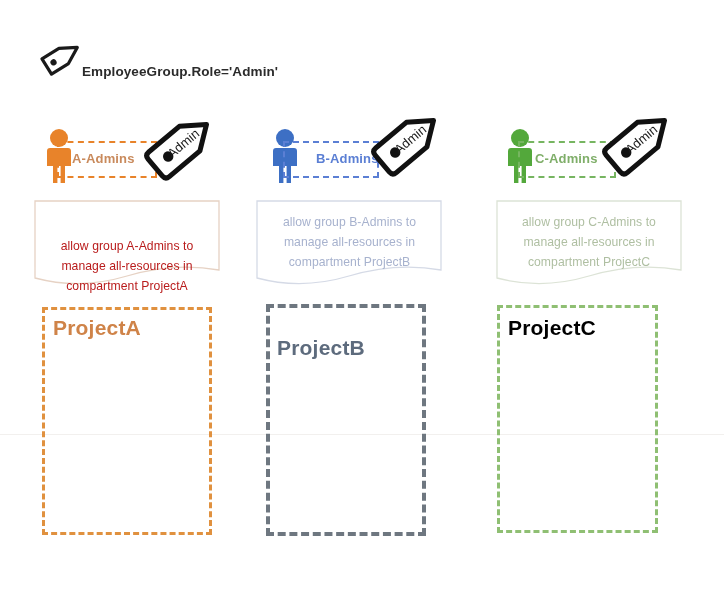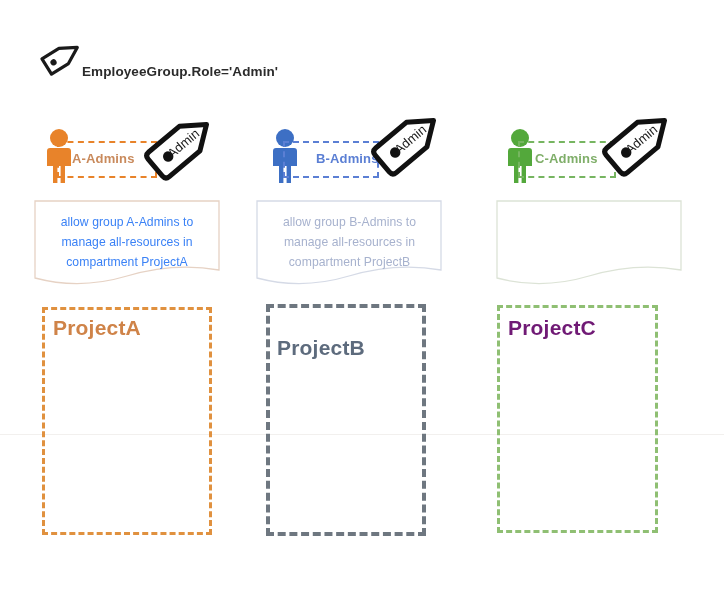--- a/index.html
+++ b/index.html
@@ -112,21 +112,21 @@
       <path d="M12 22 L52 22 L74 38 L52 54 L12 54 Q7 54 7 49 L7 27 Q7 22 12 22 Z" fill="#ffffff" stroke="#111111" stroke-width="5" stroke-linejoin="round" stroke-linecap="round"></path>
       <circle cx="24" cy="38" r="5.2" fill="#111111"></circle>
       <text x="44" y="42" font-family="'Liberation Sans',sans-serif" font-size="13" fill="#1a1a1a" text-anchor="middle">Admin</text>
     </g>
   </svg>
 
   <div class="note" style="left:34px;top:200px;width:186px;height:90px;">
     <svg width="186" height="90" viewBox="0 0 186 90">
       <path d="M1 1 L185 1 L185 70 Q140 62 93 76 Q46 90 1 78 Z" fill="#ffffff" stroke="#E6D2C4" stroke-width="1.3"></path>
     </svg>
-    <div class="note-text" style="color:#3b82f6;">allow group A-Admins to manage all-resources in compartment ProjectA</div>
+    <div class="note-text" style="color:#b91c1c;margin-top:24px;">allow group A-Admins to manage all-resources in compartment ProjectA</div>
   </div>
 
   <div class="compartment" style="left:42px;top:307px;width:170px;height:228px;border:3px dashed #E0913F;"></div>
   <span class="compartment-title" style="left:53px;top:316px;color:#CF8348;">ProjectA</span>
 
   <svg class="abs person" style="left:268px;top:128px;" viewBox="0 0 34 56">
     <circle cx="17" cy="10" r="9" fill="#3D6FC4"></circle>
     <path d="M5 23 Q5 20 8 20 L26 20 Q29 20 29 23 L29 38 L23 38 L23 55 L18.6 55 L18.6 38 L15.4 38 L15.4 55 L11 55 L11 38 L5 38 Z" fill="#3D6FC4"></path>
   </svg>
   <div class="group-box" style="left:283px;top:141px;width:96px;height:37px;border-color:#5B7FD4;"></div>
@@ -160,18 +160,19 @@
       <path d="M12 22 L52 22 L74 38 L52 54 L12 54 Q7 54 7 49 L7 27 Q7 22 12 22 Z" fill="#ffffff" stroke="#111111" stroke-width="5" stroke-linejoin="round" stroke-linecap="round"></path>
       <circle cx="24" cy="38" r="5.2" fill="#111111"></circle>
       <text x="44" y="42" font-family="'Liberation Sans',sans-serif" font-size="13" fill="#1a1a1a" text-anchor="middle">Admin</text>
     </g>
   </svg>
 
   <div class="note" style="left:496px;top:200px;width:186px;height:90px;">
     <svg width="186" height="90" viewBox="0 0 186 90">
       <path d="M1 1 L185 1 L185 70 Q140 62 93 76 Q46 90 1 78 Z" fill="#ffffff" stroke="#DCE3D6" stroke-width="1.3"></path>
     </svg>
+    <div class="note-text" style="color:#AFBFA2;">allow group C-Admins to manage all-resources in compartment ProjectC</div>
   </div>
 
   <div class="compartment" style="left:497px;top:305px;width:161px;height:228px;border:3px dashed #8FBF73;"></div>
-  <span class="compartment-title" style="left:508px;top:316px;color:#701a75;">ProjectC</span>
+  <span class="compartment-title" style="left:508px;top:316px;color:#000000;">ProjectC</span>
 
 </div>
 
 </body></html>

